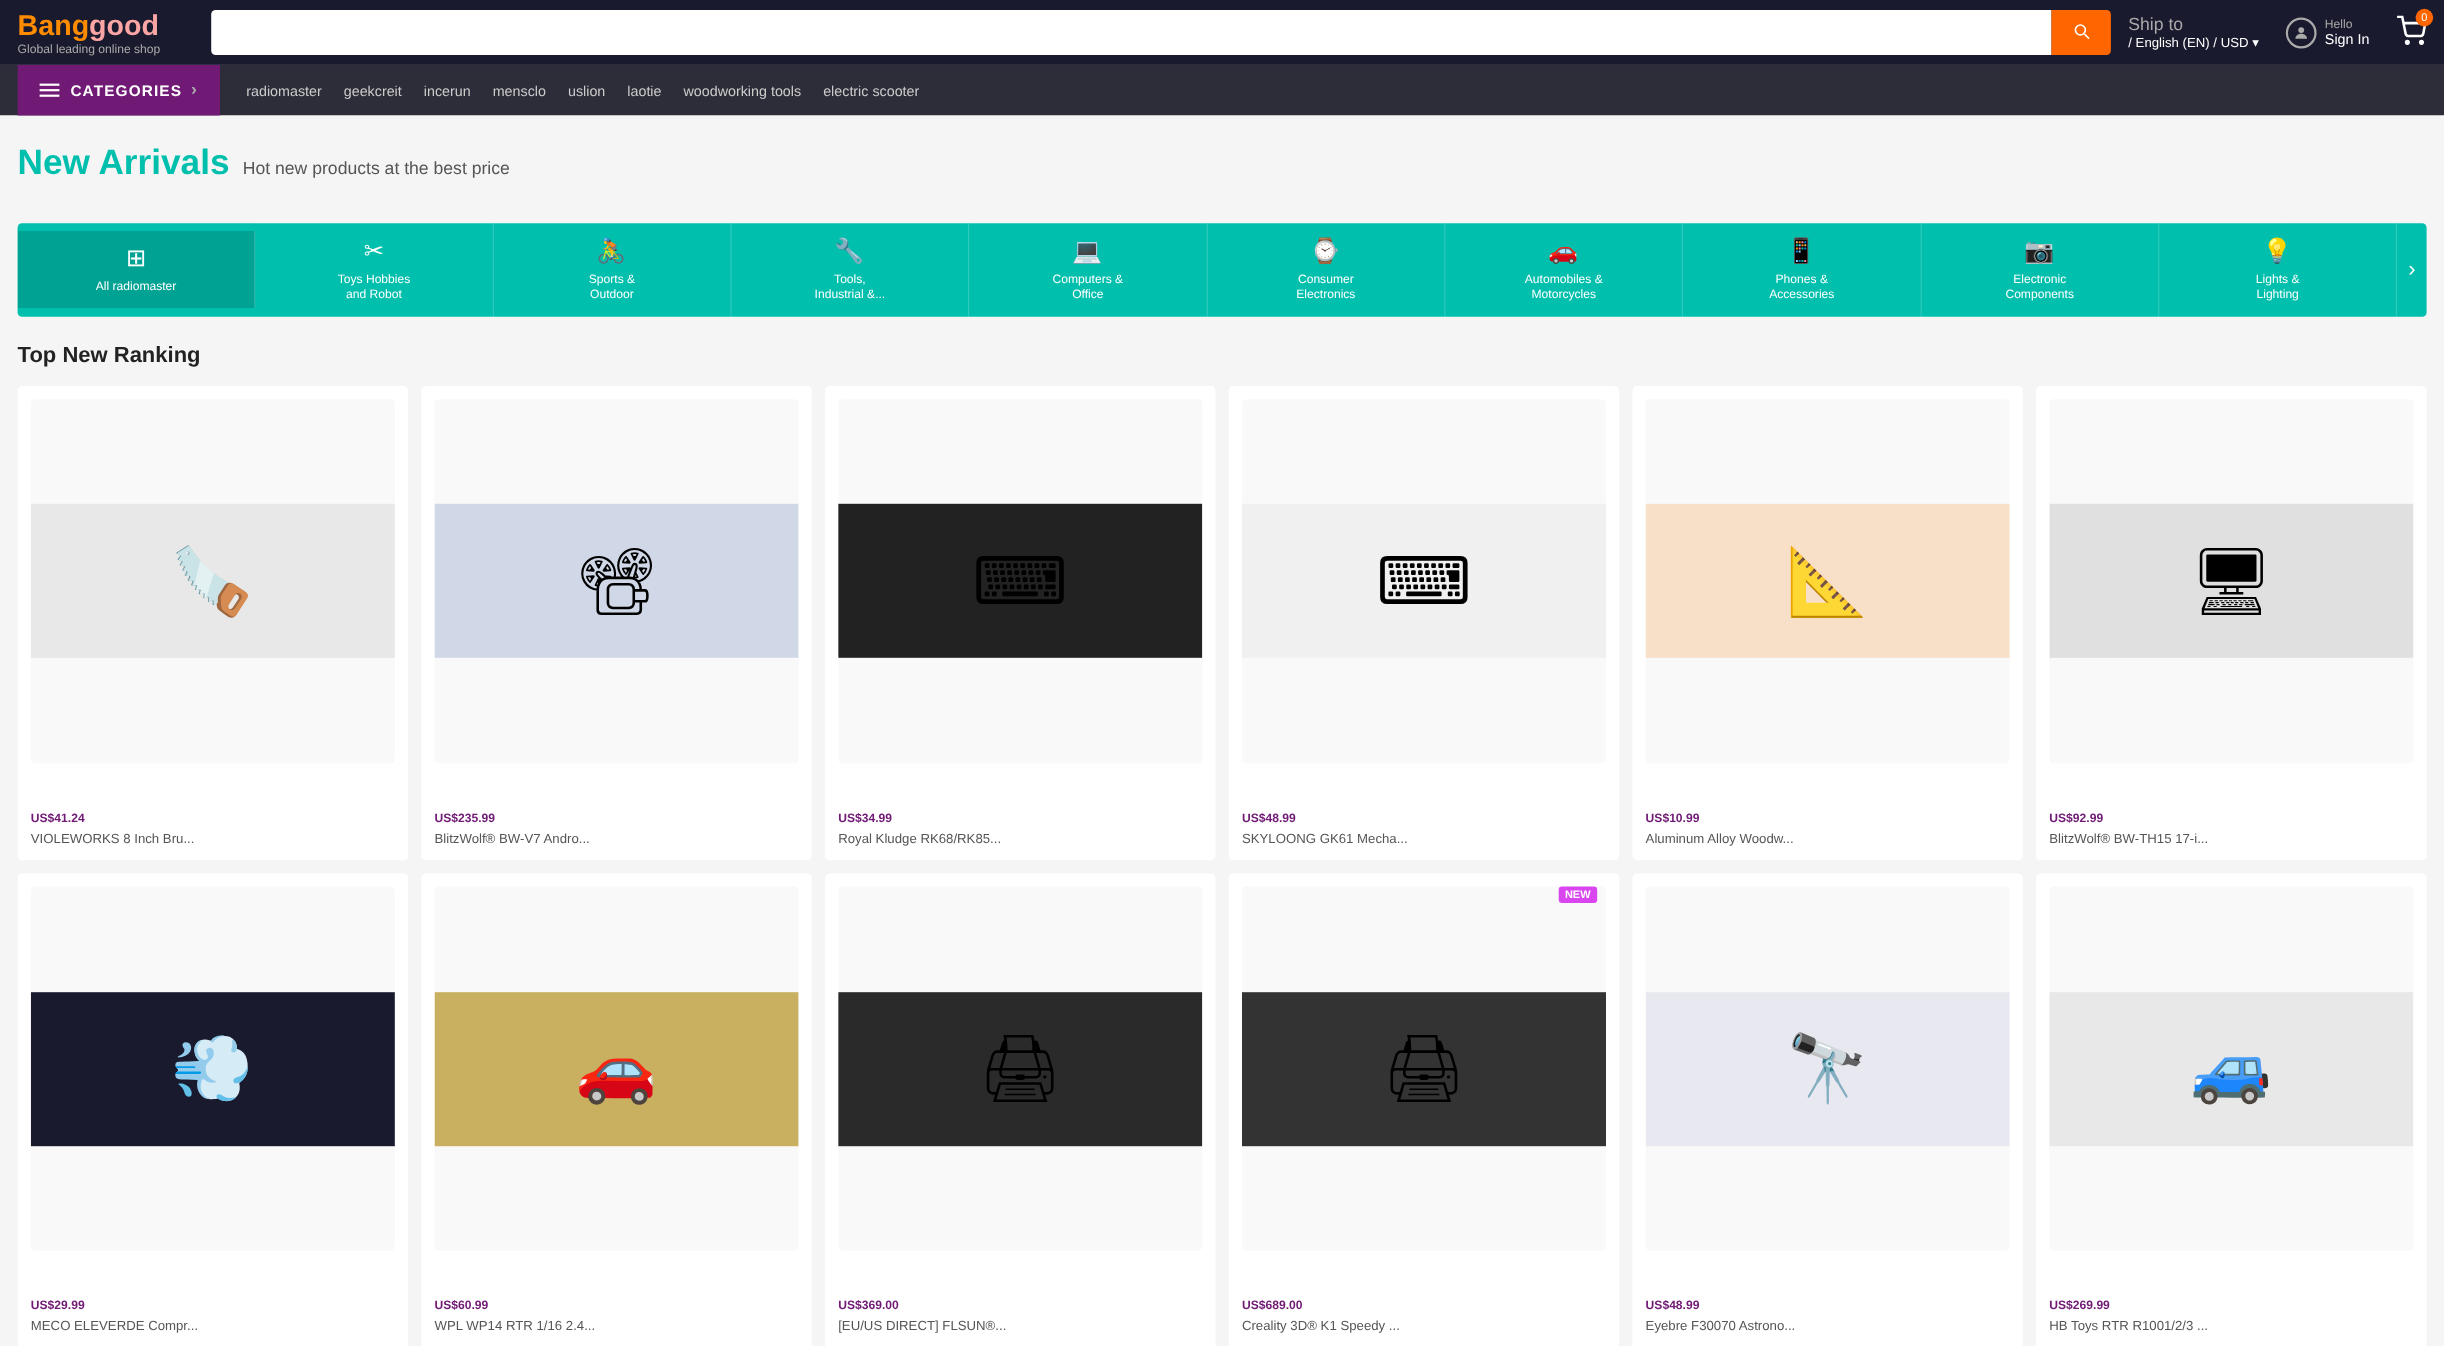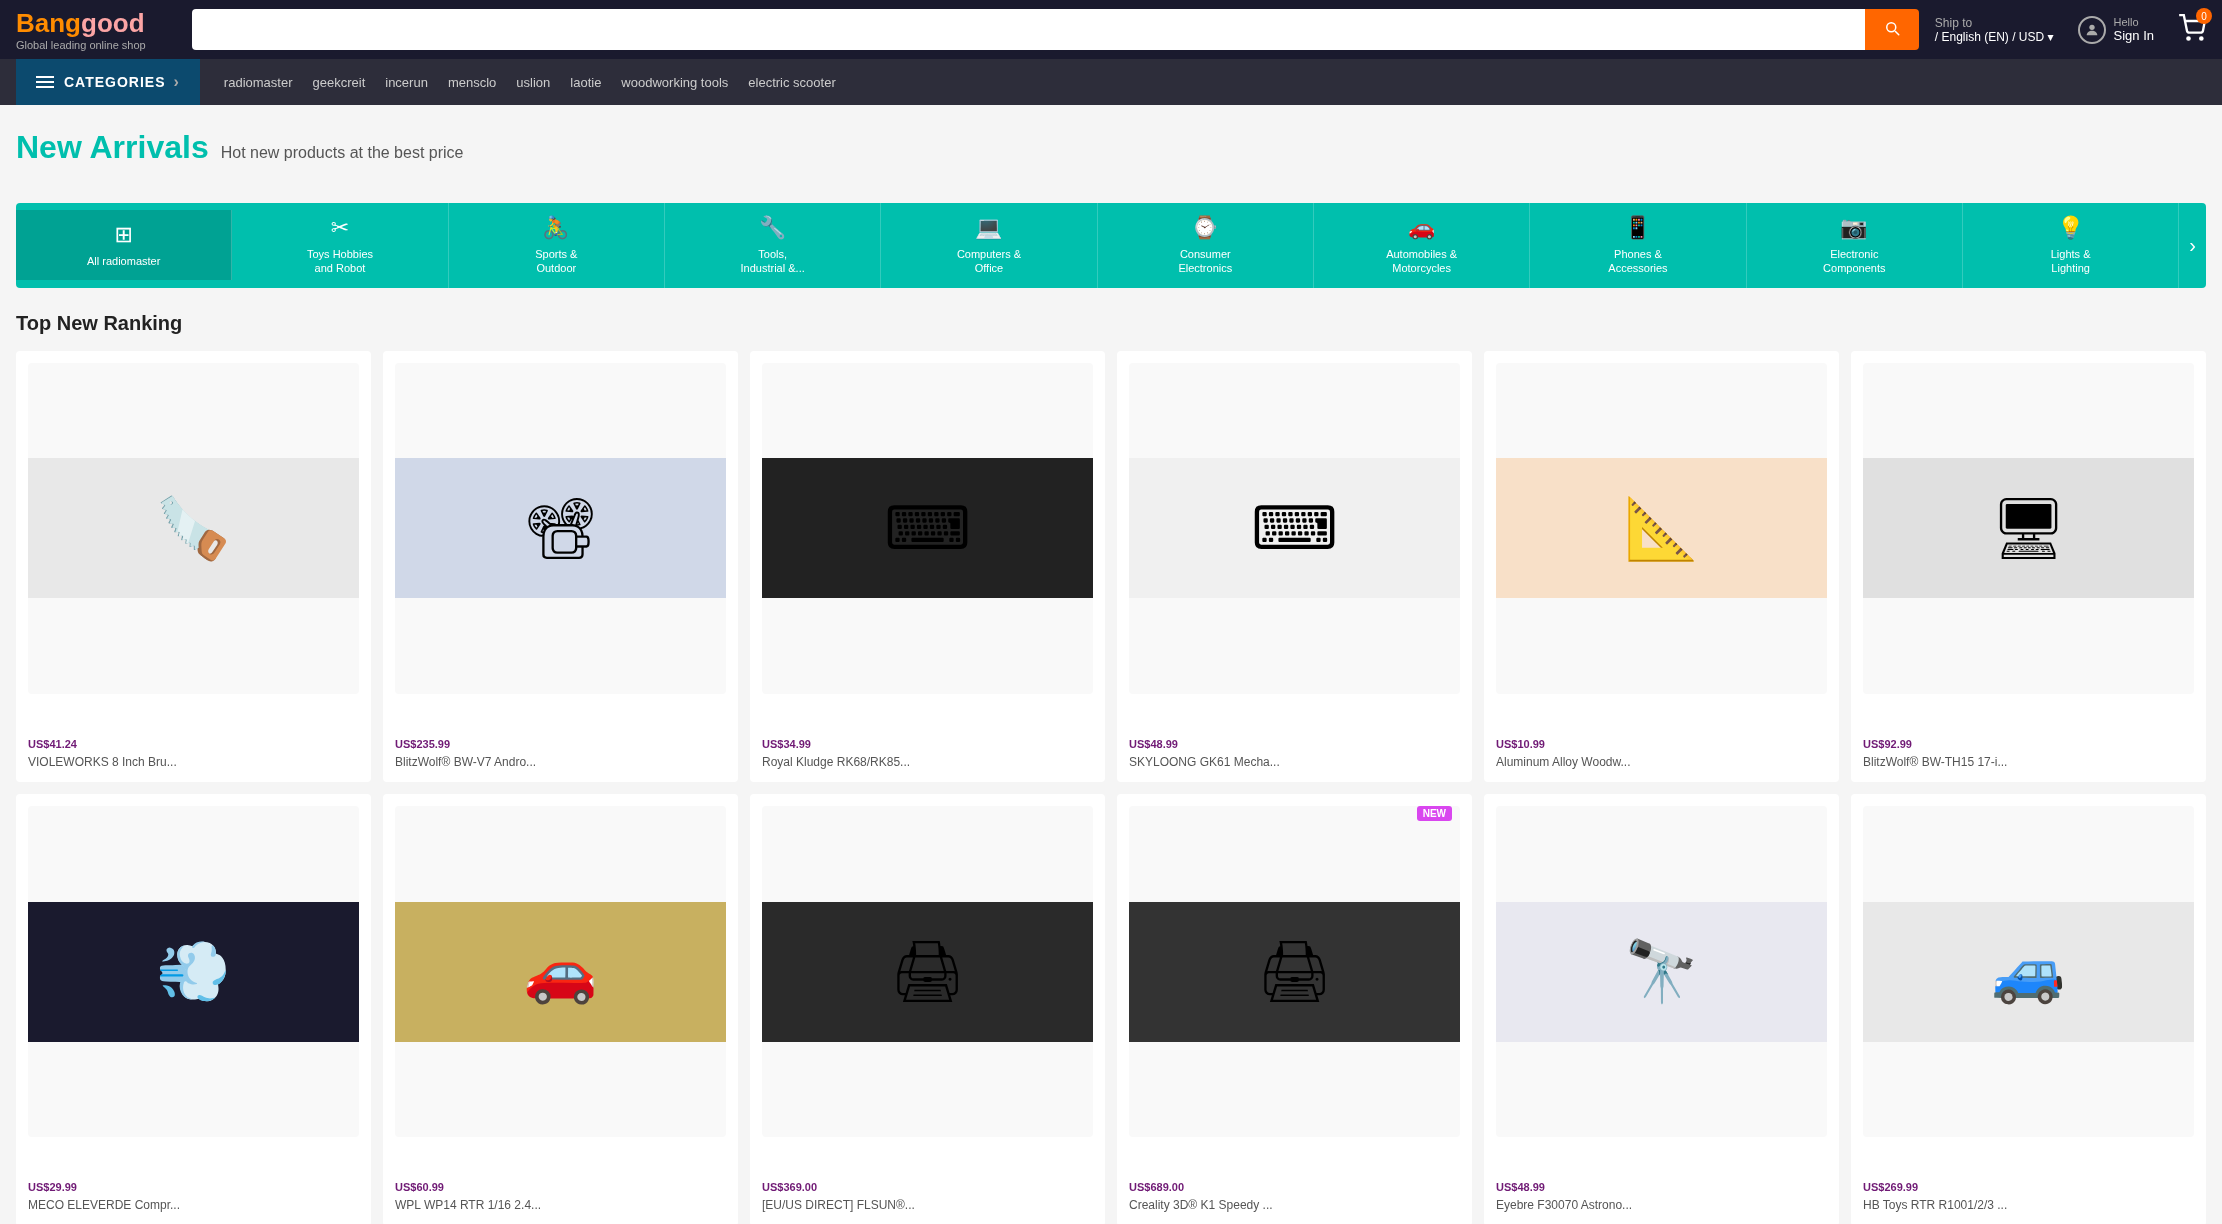--- a/index.html
+++ b/index.html
@@ -20,21 +20,21 @@
     .sign-in { display: flex; align-items: center; gap: 8px; cursor: pointer; }
     .sign-in-icon { width: 28px; height: 28px; border: 2px solid #aaa; border-radius: 50%; display: flex; align-items: center; justify-content: center; }
     .sign-in-text { display: flex; flex-direction: column; }
     .sign-in-text .hello { color: #aaa; font-size: 11px; }
     .sign-in-text .signin { color: white; font-size: 13px; font-weight: normal; }
     .cart { position: relative; cursor: pointer; }
     .cart-count { position: absolute; top: -6px; right: -6px; background: #ff6600; color: white; border-radius: 50%; width: 16px; height: 16px; font-size: 10px; display: flex; align-items: center; justify-content: center; }
 
     
     .nav-bar { background: #2d2d3a; display: flex; align-items: center; padding: 0 16px; gap: 24px; }
-    .categories-btn { display: flex; align-items: center; gap: 8px; background: #0c4a6e; color: white; padding: 14px 20px; font-size: 14px; font-weight: bold; cursor: pointer; letter-spacing: 1px; min-width: 180px; justify-content: space-between; }
+    .categories-btn { display: flex; align-items: center; gap: 8px; background: #701a75; color: white; padding: 14px 20px; font-size: 14px; font-weight: bold; cursor: pointer; letter-spacing: 1px; min-width: 180px; justify-content: space-between; }
     .quick-links { display: flex; gap: 20px; flex-wrap: wrap; }
     .quick-link { color: #ccc; font-size: 13px; cursor: pointer; text-decoration: none; }
 
     
     .main { background: #f5f5f5; padding: 24px 16px; }
 
     
     .section-title { display: flex; align-items: baseline; gap: 12px; margin-bottom: 37px; }
     .section-title-main { color: #00bfad; font-size: 32px; font-weight: bold; }
     .section-title-sub { color: #555; font-size: 16px; }
@@ -73,21 +73,21 @@
     <input type="text" style="width: 100%; padding: 10px 14px; border: none; outline: none; border-radius: 4px 0px 0px 4px; font-size: 14px;" placeholder="">
     <button class="search-btn">
       <svg viewBox="0 0 24 24">
           <path d="M21 21l-4.35-4.35M17 11A6 6 0 1 1 5 11a6 6 0 0 1 12 0z" stroke="white" stroke-width="2" fill="none" stroke-linecap="round"></path>
         </svg>
     </button>
   </div>
 
   <div class="header-right">
     <div class="ship-to">
-      <span style="font-size:12px;color:#aaa;">Ship to</span>
+      <span style="font-size:16px;color:#aaa;">Ship to</span>
       <span style="font-size:12px;color:white;">/ English (EN) / USD ▾</span>
     </div>
 
     <div class="sign-in">
       <div class="sign-in-icon">
         <svg width="16" height="16" viewBox="0 0 24 24" fill="#aaa">
           <circle cx="12" cy="8" r="4"></circle>
             <path d="M4 20c0-4 3.6-7 8-7s8 3 8 7"></path>
         </svg>
       </div>

